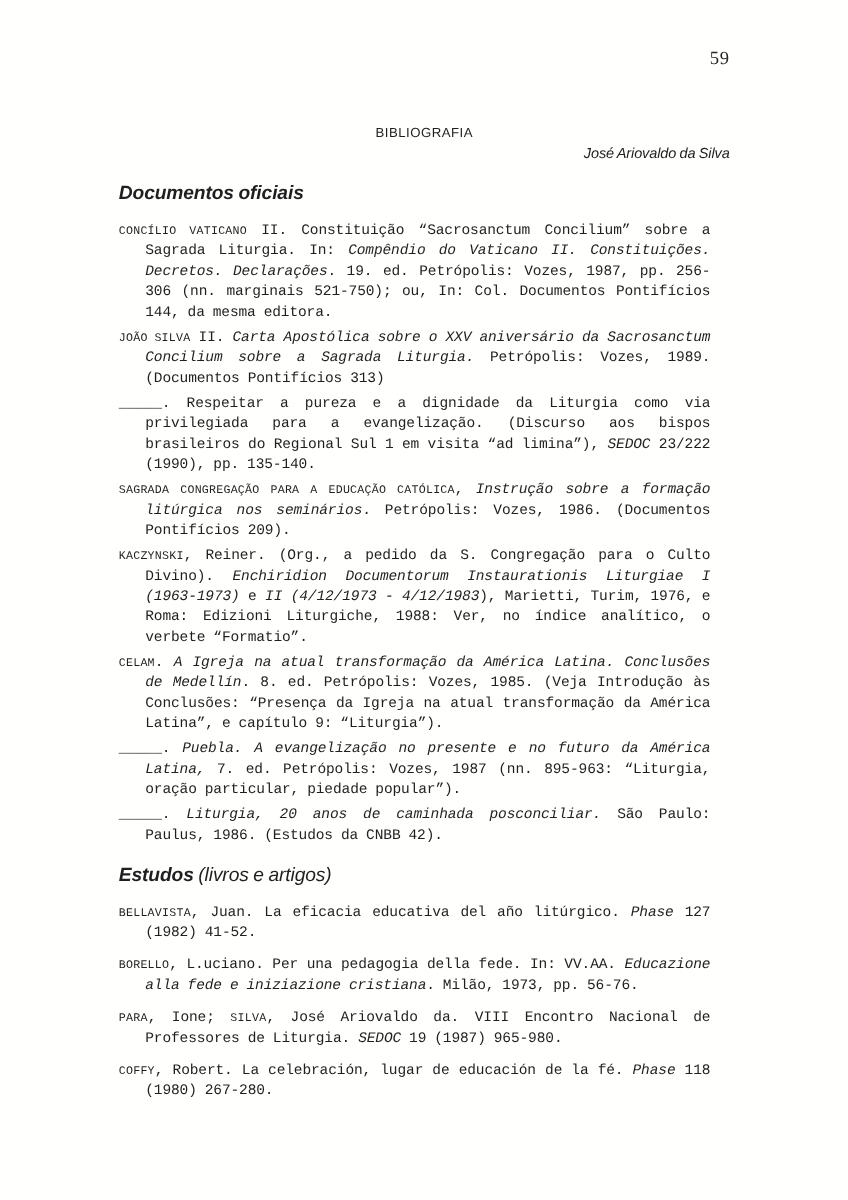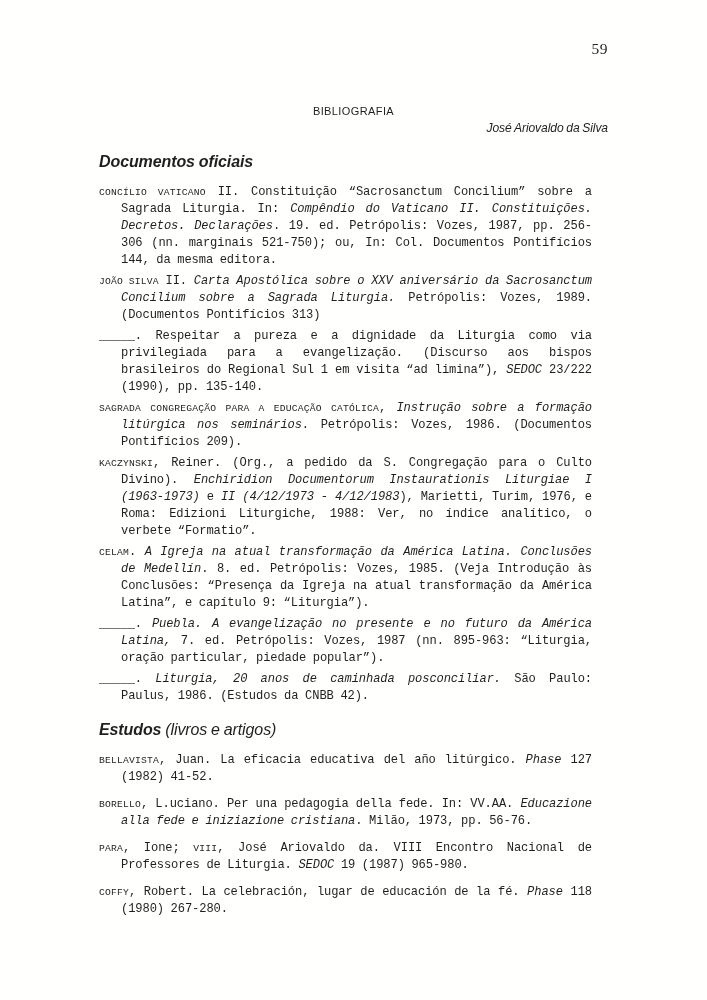--- a/index.html
+++ b/index.html
@@ -96,17 +96,17 @@
         <p class="entry"><span class="seg sc">CELAM</span><span class="seg n">. </span><span class="seg i">A Igreja na atual transformação da América Latina. Conclusões de Medellín</span><span class="seg n">. 8. ed. Petrópolis: Vozes, 1985. (Veja Introdução às Conclusões: “Presença da Igreja na atual transformação da América Latina”, e capítulo 9: “Liturgia”).</span></p>
         <p class="entry"><span class="seg n">_____. </span><span class="seg i">Puebla. A evangelização no presente e no futuro da América Latina,</span><span class="seg n"> 7. ed. Petrópolis: Vozes, 1987 (nn. 895-963: “Liturgia, oração particular, piedade popular”).</span></p>
         <p class="entry"><span class="seg n">_____. </span><span class="seg i">Liturgia, 20 anos de caminhada posconciliar.</span><span class="seg n"> São Paulo: Paulus, 1986. (Estudos da CNBB 42).</span></p>
       </div>
 
     <h2 class="heading h-est"><span class="hb">Estudos</span><span class="hr"> (livros e artigos)</span></h2>
 
     <div class="entries sec2">
         <p class="entry"><span class="seg sc">BELLAVISTA</span><span class="seg n">, Juan. La eficacia educativa del año litúrgico. </span><span class="seg i">Phase</span><span class="seg n"> 127 (1982) 41-52.</span></p>
         <p class="entry"><span class="seg sc">BORELLO</span><span class="seg n">, L.uciano. Per una pedagogia della fede. In: VV.AA. </span><span class="seg i">Educazione alla fede e iniziazione cristiana</span><span class="seg n">. Milão, 1973, pp. 56-76.</span></p>
-        <p class="entry"><span class="seg sc">PARA</span><span class="seg n">, Ione; </span><span class="seg sc">VIII</span><span class="seg n">, José Ariovaldo da. VIII Encontro Nacional de Professores de Liturgia. </span><span class="seg i">SEDOC</span><span class="seg n"> 19 (1987) 965-980.</span></p>
+        <p class="entry"><span class="seg sc">PARA</span><span class="seg n">, Ione; </span><span class="seg sc">SILVA</span><span class="seg n">, José Ariovaldo da. VIII Encontro Nacional de Professores de Liturgia. </span><span class="seg i">SEDOC</span><span class="seg n"> 19 (1987) 965-980.</span></p>
         <p class="entry"><span class="seg sc">COFFY</span><span class="seg n">, Robert. La celebración, lugar de educación de la fé. </span><span class="seg i">Phase</span><span class="seg n"> 118 (1980) 267-280.</span></p>
       </div>
   </div>
 </div>
 
 </body></html>

